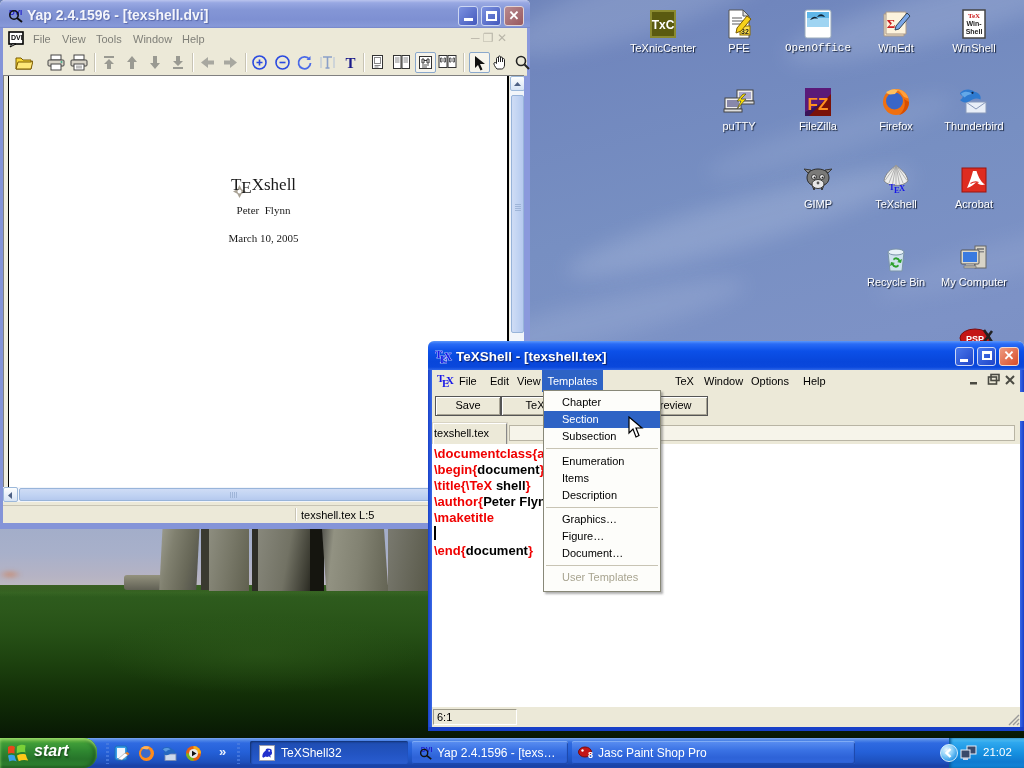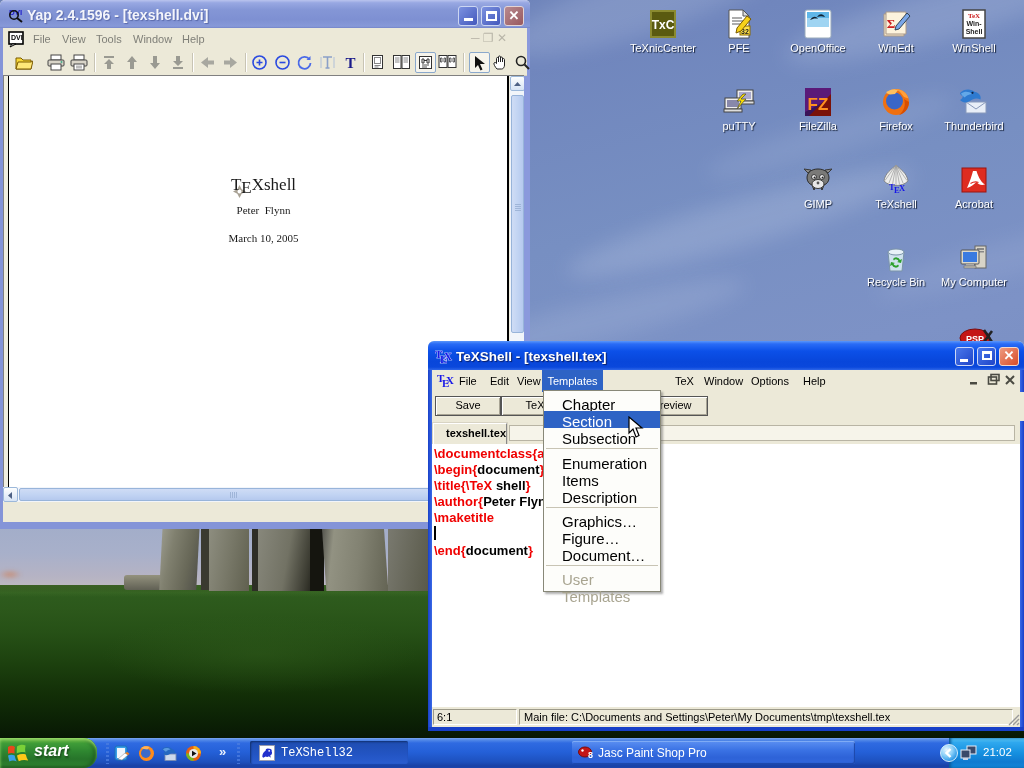--- a/index.html
+++ b/index.html
@@ -82,21 +82,21 @@
         <path d="M20 2l6 6h-6z" fill="#ddd" stroke="#555" stroke-width="1"></path>
         <line x1="9" y1="10" x2="19" y2="10" stroke="#888" stroke-width="1.4"></line>
         <line x1="9" y1="13" x2="21" y2="13" stroke="#888" stroke-width="1.4"></line>
         <line x1="9" y1="16" x2="21" y2="16" stroke="#888" stroke-width="1.4"></line>
         <rect x="17" y="18" width="10" height="9" fill="#ffe14a" stroke="#8a6a00"></rect>
         <text x="22" y="25.5" font-size="7" font-weight="bold" fill="#222" text-anchor="middle" font-family="Liberation Sans">32</text>
         <path d="M14 20l10-12 4 3-10 12-5 2z" fill="#f7d11a" stroke="#7a5a00" stroke-width="1"></path>
       </svg>
     <div class="lbl">PFE</div>
   </div>
-  <div class="dicon" style="left:780px;top:8px;">
+  <div class="dicon" style="left:780px;top:8px;font-family:Liberation Mono, monospace;">
     <svg viewBox="0 0 32 32">
         <rect x="3" y="2" width="26" height="28" rx="2" fill="#fff" stroke="#9ab" stroke-width="1"></rect>
         <rect x="5" y="4" width="22" height="15" fill="#9fd4f2"></rect>
         <rect x="5" y="4" width="22" height="6" fill="#5fb6e8"></rect>
         <path d="M8 12c3-4 6-4 8-1-3-1-5 0-8 1z" fill="#123"></path>
         <path d="M15 9c3-4 6-3 8 0-3-1-5-1-8 0z" fill="#123"></path>
       </svg>
     <div class="lbl">OpenOffice</div>
   </div>
   <div class="dicon" style="left:858px;top:8px;">
@@ -392,20 +392,24 @@
         </svg></div>
     <div class="abs" style="right:18px;top:0;width:15px;height:15px;background:linear-gradient(180deg,#fdfefe,#d7e4f5);border:1px solid #9cb8da;border-radius:2px;box-sizing:border-box;"><svg width="13" height="13">
           <path d="M9 6.5L5 3v7z" fill="#4d6185"></path>
         </svg></div>
     <div class="abs" style="left:16px;top:1px;width:478px;height:13px;background:linear-gradient(180deg,#cfdcf5 0,#c2d4f3 50%,#b5c9ee 100%);border:1px solid #98b4da;border-radius:2px;box-sizing:border-box;">
       <div style="position:absolute;top:3px;left:210px;width:1px;height:6px;background:#9fb5d8;box-shadow:2px 0 0 #9fb5d8,4px 0 0 #9fb5d8,6px 0 0 #9fb5d8;"></div>
     </div>
     </div>
   <div class="abs" style="left:512px;top:487px;width:12px;height:15px;background:#e8f2fc;"></div>
 
+  <div class="abs" style="left:3px;top:505px;width:524px;height:17px;background:#ece9d8;border-top:1px solid #c8c4b4;">
+    <div class="abs" style="left:292px;top:2px;width:1px;height:13px;background:#c8c4b4;border-right:1px solid #fff;"></div>
+    <div class="abs" style="left:298px;top:3px;font-size:11px;color:#000;">texshell.tex L:5</div>
+  </div>
 </div>
 
 <div id="texshell" class="win" style="left:428px;top:341px;width:596px;height:390px;background:#ece9d8;border-radius:6px 6px 0 0;">
   <div class="abs" style="left:0;top:27px;width:4px;height:363px;background:linear-gradient(90deg,#1840c8,#3a6ae8);"></div>
   <div class="abs" style="left:592px;top:27px;width:4px;height:363px;background:linear-gradient(90deg,#3a6ae8,#1840c8);"></div>
   <div class="abs" style="left:0;top:386px;width:596px;height:4px;background:#1840c8;"></div>
 
   <div class="abs" style="left:0px;top:0px;width:596px;height:29px;border-radius:6px 6px 0 0;
     background:linear-gradient(180deg,#5a96fa 0,#2a6cf6 10%,#0c50e8 35%,#0846da 72%,#0a48dc 90%,#2e66e8 100%);">
     <svg class="abs" style="left:7px;top:8px;" width="18" height="17" viewBox="0 0 18 17">
@@ -451,43 +455,42 @@
       </svg>
   </div>
 
   <div class="abs" style="left:4px;top:51px;width:696px;height:29px;background:#ece9d8;">
     <div class="abs" style="left:3px;top:4px;width:64px;height:18px;background:#ece9d8;border:1px solid #555;box-shadow:inset 1px 1px 0 #fff,inset -1px -1px 0 #a8a494;font-size:11px;text-align:center;line-height:17px;">Save</div>
     <div class="abs" style="left:69px;top:4px;width:66px;height:18px;background:#ece9d8;border:1px solid #555;box-shadow:inset 1px 1px 0 #fff,inset -1px -1px 0 #a8a494;font-size:11px;text-align:center;line-height:17px;">TeX</div>
     <div class="abs" style="left:204px;top:4px;width:70px;height:18px;background:#ece9d8;border:1px solid #555;box-shadow:inset 1px 1px 0 #fff,inset -1px -1px 0 #a8a494;font-size:11px;text-align:center;line-height:17px;">Preview</div>
   </div>
 
   <div class="abs" style="left:4px;top:80px;width:588px;height:24px;background:#ece9d8;">
-    <div class="abs" style="left:1px;top:2px;width:72px;height:20px;background:#ece9d8;border:1px solid;border-color:#fff #888 #888 #fff;box-shadow:0 0 0 1px #d8d4c4;font-size:11px;font-weight:bold;text-align:right;line-height:19px;">texshell.tex</div>
+    <div class="abs" style="left:1px;top:2px;width:72px;height:20px;background:#ece9d8;border:1px solid;border-color:#fff #888 #888 #fff;box-shadow:0 0 0 1px #d8d4c4;font-size:11px;font-weight:normal;text-align:left;line-height:19px;">texshell.tex</div>
     <div class="abs" style="left:77px;top:4px;width:506px;height:16px;background:#f6f4ea;border:1px solid #b8b4a4;box-sizing:border-box;"></div>
   </div>
 
   <div class="abs" id="editor" style="left:4px;top:103px;width:588px;height:263px;background:#fff;font-weight:bold;font-size:13px;line-height:16px;white-space:pre;overflow:hidden;color:#f00000;">
     <div class="abs" style="left:2px;top:2px;"><span>\documentclass{ar</span></div>
     <div class="abs" style="left:2px;top:18px;"><span>\begin{</span><span style="color:#000">document</span><span>}</span></div>
     <div class="abs" style="left:2px;top:34px;"><span>\title{\TeX</span><span style="color:#000"> shell</span><span>}</span></div>
     <div class="abs" style="left:2px;top:50px;"><span>\author{</span><span style="color:#000">Peter Flynn</span><span>}</span></div>
     <div class="abs" style="left:2px;top:66px;"><span>\maketitle</span></div>
     <div class="abs" style="left:2px;top:82px;width:2px;height:14px;background:#000;"></div>
     <div class="abs" style="left:2px;top:99px;"><span>\end{</span><span style="color:#000">document</span><span>}</span></div>
   </div>
 
   <div class="abs" style="left:4px;top:366px;width:588px;height:20px;background:#ece9d8;font-size:11px;">
     <div class="abs" style="left:1px;top:2px;width:84px;height:16px;border:1px solid;border-color:#9d9a8a #fff #fff #9d9a8a;padding-left:3px;line-height:15px;box-sizing:border-box;">6:1</div>
-    <div class="abs" style="left:87px;top:2px;width:494px;height:16px;border:1px solid;border-color:#9d9a8a #fff #fff #9d9a8a;padding-left:4px;line-height:15px;box-sizing:border-box;">Main file: C:\Documents and Settings\Peter\My Documents\tmp\texshell.tex</div>
     <svg class="abs" style="left:576px;top:7px;" width="12" height="12">
         <path d="M11 1L1 11M11 5L5 11M11 9L9 11" stroke="#999" stroke-width="1.4"></path>
       </svg>
   </div>
 
-  <div class="abs" id="tmenu" style="left:115px;top:49px;width:118px;height:202px;background:#fdfdfa;border:1px solid #888878;box-shadow:2px 2px 2px rgba(80,80,80,.45);font-size:15px;color:#000;box-sizing:border-box;padding-top:3px;">
+  <div class="abs" id="tmenu" style="left:115px;top:49px;width:118px;height:202px;background:#fdfdfa;border:1px solid #888878;box-shadow:2px 2px 2px rgba(80,80,80,.45);font-size:11px;color:#000;box-sizing:border-box;padding-top:3px;">
     <div style="position:relative;height:17px;padding:2px 0 0 18px;box-sizing:border-box;">Chapter</div>
     <div style="position:relative;height:17px;padding:2px 0 0 18px;box-sizing:border-box;background:#2e63c5;color:#fff;">Section</div>
     <div style="position:relative;height:17px;padding:2px 0 0 18px;box-sizing:border-box;">Subsection</div>
     <div style="height:8px;position:relative;">
         <div style="position:absolute;left:2px;right:2px;top:3px;height:1px;background:#c8c4b4;"></div>
       </div>
     <div style="position:relative;height:17px;padding:2px 0 0 18px;box-sizing:border-box;">Enumeration</div>
     <div style="position:relative;height:17px;padding:2px 0 0 18px;box-sizing:border-box;">Items</div>
     <div style="position:relative;height:17px;padding:2px 0 0 18px;box-sizing:border-box;">Description</div>
     <div style="height:7px;position:relative;">
@@ -541,27 +544,35 @@
   <svg class="abs" style="left:185px;top:7px;" width="17" height="17" viewBox="0 0 17 17">
       <circle cx="8.5" cy="8.5" r="7.5" fill="#e86010"></circle>
       <path d="M8.5 1a7.5 7.5 0 0 1 7.5 7.5H8.5z" fill="#f8b018"></path>
       <path d="M1 8.5a7.5 7.5 0 0 0 7.5 7.5V8.5z" fill="#78b820"></path>
       <circle cx="8.5" cy="8.5" r="4.5" fill="#e8e8e8"></circle>
       <path d="M7 5.8l4.5 2.7L7 11.2z" fill="#111"></path>
     </svg>
   <div class="abs" style="left:219px;top:6px;color:#e8f0fc;font-size:13px;font-weight:bold;">»</div>
   <div class="abs" style="left:237px;top:5px;width:3px;height:21px;background:repeating-linear-gradient(180deg,#4a7ce0 0,#4a7ce0 2px,transparent 2px,transparent 4px);opacity:.8;"></div>
 
-  <div class="tbtn pressed" style="left:250px;width:158px;font-family:Liberation Mono, monospace;">
+  <div class="tbtn pressed" style="left:250px;width:158px;">
     <svg style="margin:0 6px 0 9px;flex:none;" width="16" height="16" viewBox="0 0 17 17">
         <rect x="0.5" y="0.5" width="16" height="16" fill="#fff" stroke="#99a"></rect>
         <path d="M3.5 12.5c0-3 1.5-5.5 3.5-6.5C7 4 9 3 10.5 4c2-.5 3.5 1 3 3 .8 1.5.3 3.5-1.5 4l.5 2.5-2-1.5c-1 .8-2.5.8-3.5.2l-2.5 1.3z" fill="#2230cc"></path>
         <circle cx="10.8" cy="6.2" r="0.9" fill="#fff"></circle>
       </svg>
     TeXShell32
+  </div>
+  <div class="tbtn norm" style="left:412px;width:156px;">
+    <svg style="margin:0 4px 0 6px;" width="15" height="15" viewBox="0 0 17 17">
+        <text x="3" y="8" font-size="8" font-weight="bold" fill="#2222cc" font-family="Liberation Sans">DVI</text>
+        <circle cx="7" cy="9" r="4" fill="none" stroke="#111" stroke-width="1.6"></circle>
+        <line x1="10" y1="12" x2="15" y2="16" stroke="#111" stroke-width="2"></line>
+      </svg>
+    Yap 2.4.1596 - [texs…
   </div>
   <div class="tbtn norm" style="left:572px;width:283px;">
     <svg style="margin:0 4px 0 6px;" width="16" height="15" viewBox="0 0 16 15">
         <ellipse cx="7" cy="7" rx="6.5" ry="5" fill="#c41616" stroke="#7a0c0c"></ellipse>
         <circle cx="4.5" cy="5.5" r="1.2" fill="#fff"></circle>
         <text x="10" y="13" font-size="9" font-weight="bold" fill="#fff" font-family="Liberation Sans">8</text>
       </svg>
     Jasc Paint Shop Pro
   </div>
 

